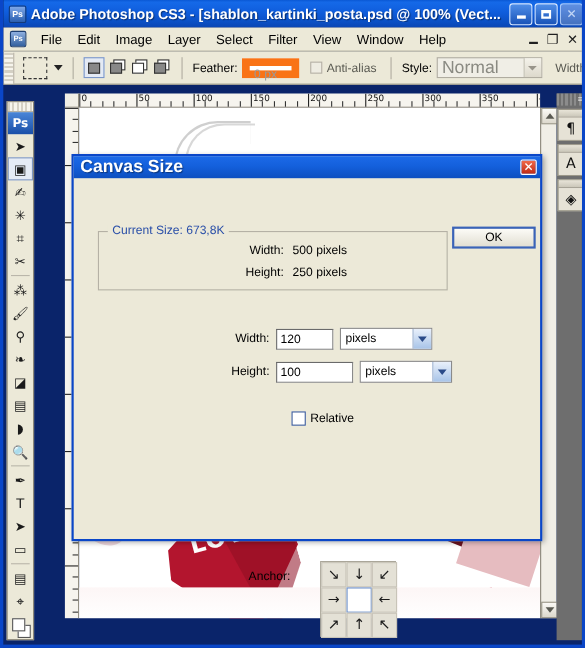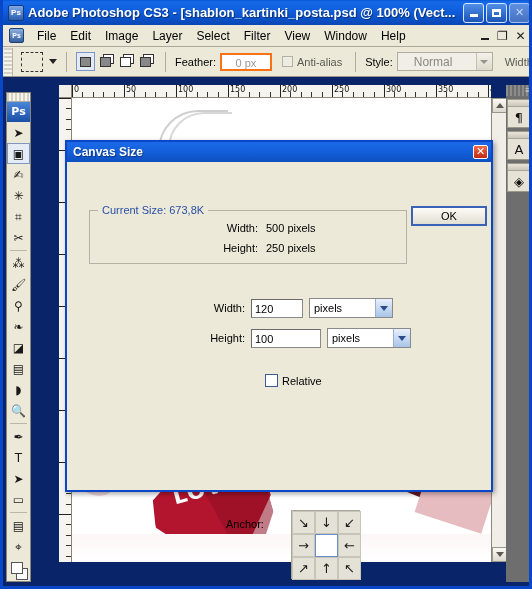--- a/index.html
+++ b/index.html
@@ -108,30 +108,30 @@
     width: 19px; height: 19px; margin-right:1px; background:#ece9d8;
     border:1px solid #ece9d8; display:flex; align-items:center; justify-content:center;
     flex:0 0 auto;
   }
   .sel-mode-btn.active { border:1px solid #7a96c8; background:#e4eaf4; }
   .smb-shape { width:11px; height:10px; border:1px solid #333; background:#888; }
   .smb-shape.dual { box-shadow: 3px -3px 0 -1px #fff, 3px -3px 0 0 #333; }
   .opt-label { font-size:11px; color:#5a5a52; margin-right:4px; flex:0 0 auto; }
   .opt-label.on { color:#000;text-align:right; }
   .opt-input {
-    height:18px; background:#fff; border:2px solid #f97316;
-    font-size:11px; color:#999; padding:1px 4px; line-height:15px; flex:0 0 auto;text-align:center;
+    height:18px; background:#fff; border:7px solid #f97316;
+    font-size:11px; color:#999; padding:1px 4px; line-height:15px; flex:0 0 auto;
   }
   #opt-feather { width:52px; }
   .opt-check { width:11px; height:11px; border:1px solid #b4b0a4; background:#eeece2; margin-right:4px; flex:0 0 auto; }
   #opt-style-select {
     width:96px; height:19px; border:1px solid #b0aca0; background:#f0eee6;
     display:flex; align-items:center; flex:0 0 auto;
   }
-  #opt-style-value { flex:1 1 auto; font-size:12px; color:#8a8a82; padding-left:16px; }
+  #opt-style-value { flex:1 1 auto; font-size:16px; color:#8a8a82; padding-left:4px; }
   #opt-style-btn {
     width:16px; height:17px; background:linear-gradient(to bottom,#f4f2ea,#ddd9cc);
     border-left:1px solid #c4c0b4; display:flex;align-items:center;justify-content:center; flex:0 0 auto;
   }
   .dd-chev { width:0;height:0;border-left:4px solid transparent;border-right:4px solid transparent;border-top:4px solid #98948a; }
 
   
   #toolbox {
     position: absolute; left: 3px; top: 92px; width: 25px; height: 490px;
     background:#ece9d8; border:1px solid #8a8678;
@@ -272,21 +272,21 @@
   
   #dialog {
     position:absolute; left:62px; top:140px; width:428px; height:352px;
     background:#ece9d8; border:2px solid #0a46c8;
     box-shadow: 2px 2px 5px rgba(0,0,0,.35);
   }
   #dlg-titlebar {
     height:20px; background:linear-gradient(to bottom,#1c6ae8 0%,#1460dc 45%,#0d4fc0 100%);
     display:flex; align-items:center;
   }
-  #dlg-title { color:#fff; font-size:12px; font-weight:bold; margin-left:6px; flex:1 1 auto;
+  #dlg-title { color:#fff; font-size:16px; font-weight:bold; margin-left:6px; flex:1 1 auto;
     text-shadow:1px 1px 1px rgba(0,0,0,.4); }
   #dlg-close {
     width:15px; height:14px; margin-right:3px; background:linear-gradient(to bottom,#f06a4a,#c02a14);
     border:1px solid #fff; border-radius:2px; color:#fff; font-size:11px; font-weight:bold;
     line-height:12px; text-align:center; font-family:"DejaVu Sans", sans-serif; flex:0 0 auto;
   }
   #dlg-body { position:relative; height:330px; }
 
   .groupbox { position:absolute; border:1px solid #b5b1a5; background:transparent; }
   .gb-legend {

